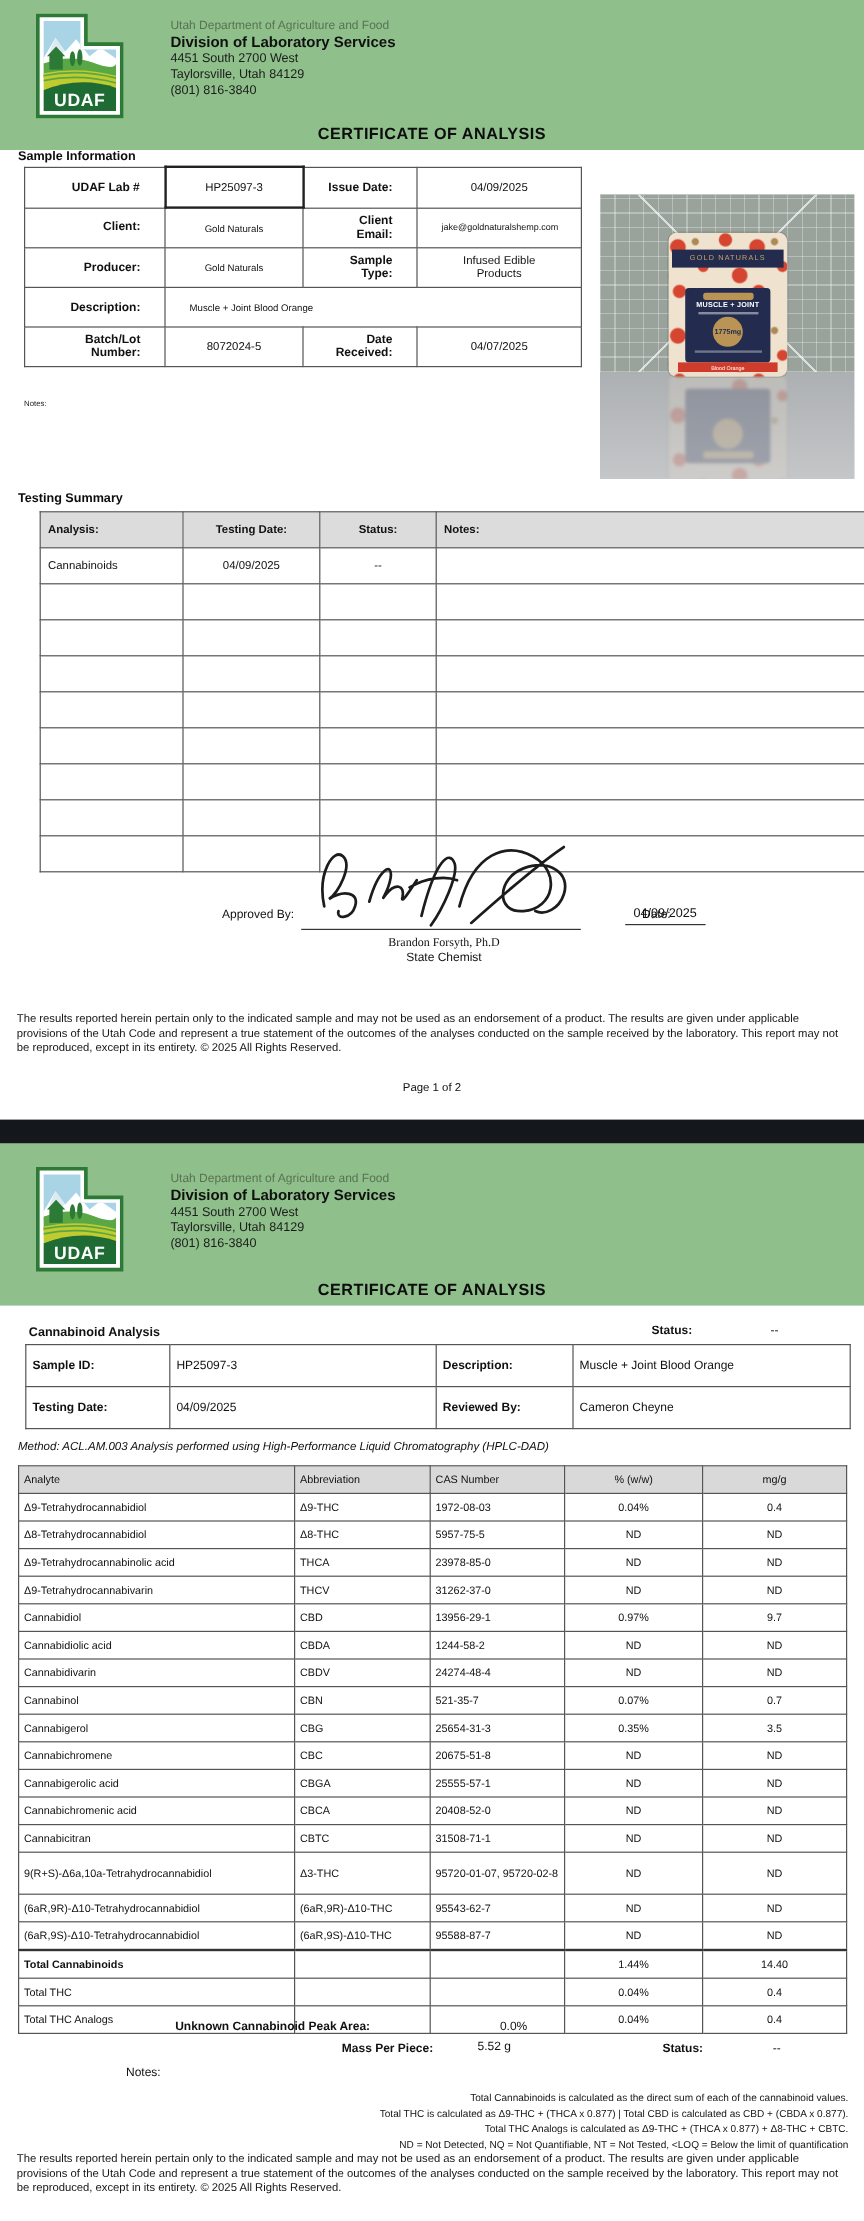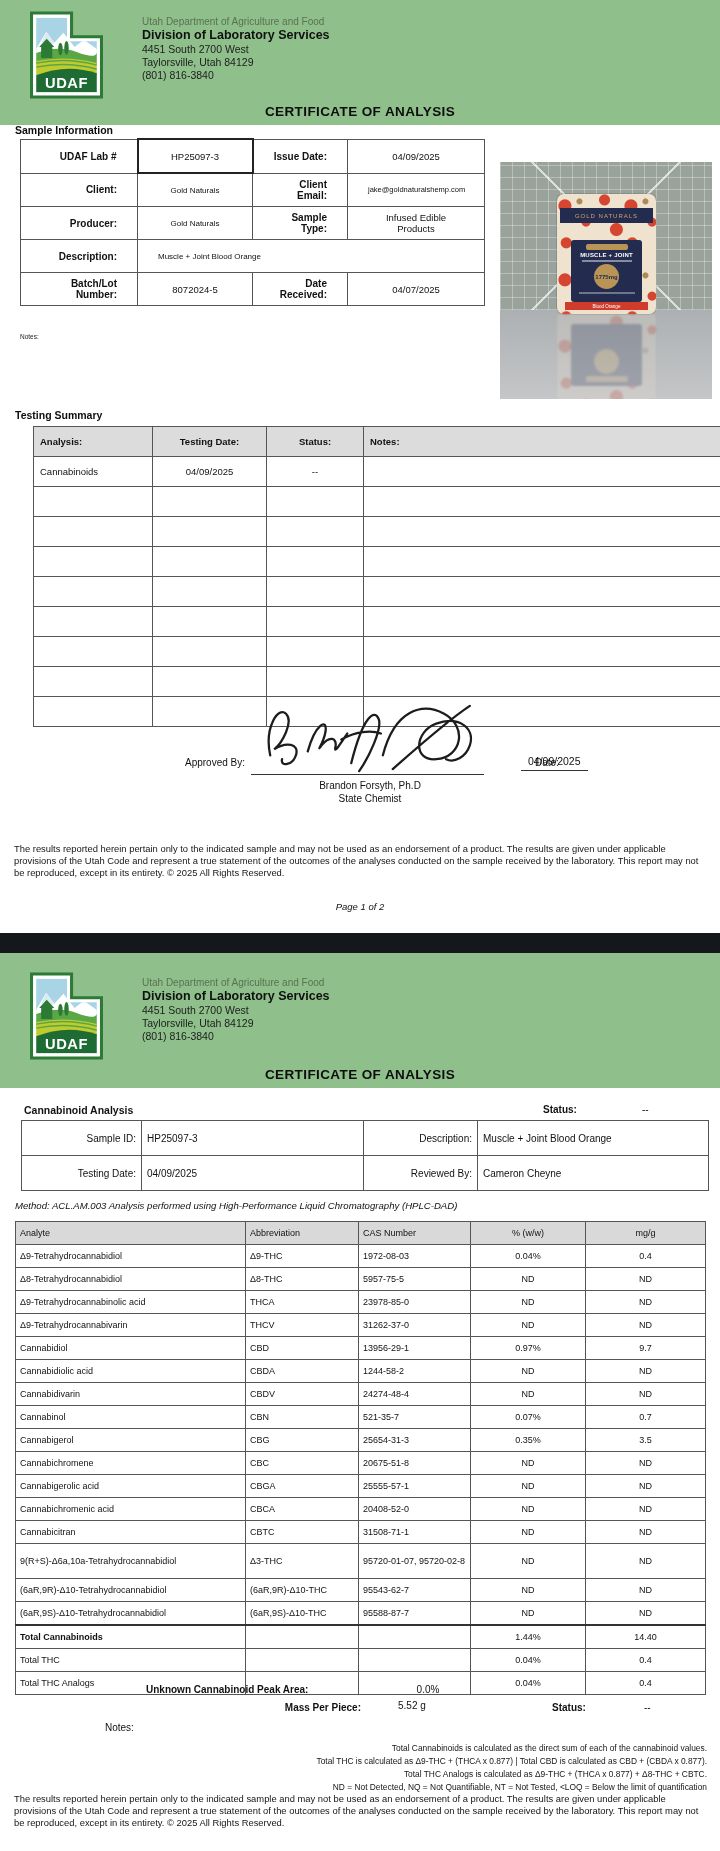--- a/index.html
+++ b/index.html
@@ -76,33 +76,33 @@
   .t-testing-title{left:15px;top:409px;}
   .testing-table{position:absolute;left:19px;top:426px;width:687px;font-size:9.5px;margin-left:14px;}
   .testing-table td{height:27px;padding:1px 6px;vertical-align:middle;}
   .testing-table .hd{background:#dcdcdc;font-weight:bold;}
   
   .approve-label{position:absolute;left:185px;top:757px;font-size:10px;}
   .sig-underline{position:absolute;left:251px;top:774px;width:233px;border-bottom:1.5px solid #333;}
   .sig-svg{position:absolute;left:255px;top:694px;width:230px;height:84px;}
   .date-label{position:absolute;left:491px;top:757px;font-size:10px;padding-left:44px;}
   .date-value{position:absolute;left:521px;top:755px;font-size:10.5px;padding:0 7px 3px;border-bottom:1.5px solid #333;}
-  .approver-name{position:absolute;left:260px;width:220px;top:780px;text-align:center;font-size:10px;}
+  .approver-name{position:absolute;left:260px;width:220px;top:780px;text-align:center;font-size:10px;font-family:Liberation Serif, serif;}
   .approver-title{position:absolute;left:260px;width:220px;top:793px;text-align:center;font-size:10px;}
   .disclaimer{position:absolute;left:14px;width:694px;font-size:9.4px;line-height:1.28;color:#151515;}
   .disclaimer1{top:843px;}
-  .pagenum{position:absolute;left:0;right:0;top:901px;text-align:center;font-size:9.5px;font-style:italic;}
+  .pagenum{position:absolute;left:0;right:0;top:901px;text-align:center;font-size:9.5px;}
   .blackbar{position:absolute;left:0;top:933px;width:720px;height:20px;background:#14171b;}
   
   .cann-title{position:absolute;left:24px;top:1104px;font-weight:bold;font-size:10.5px;}
   .status2-lbl{position:absolute;left:543px;top:1104px;font-weight:bold;font-size:10px;}
   .status2-val{position:absolute;left:642px;top:1104px;font-size:10px;}
   .info2-table{position:absolute;left:21px;top:1120px;width:687px;font-size:10px;}
   .info2-table td{height:32px;padding:1px 5px;vertical-align:middle;}
-  .info2-table .lbl{font-weight:normal;text-align:right;}
+  .info2-table .lbl{font-weight:bold;text-align:left;}
   .method{position:absolute;left:15px;top:1200px;font-style:italic;font-size:9.6px;}
   .analyte-table{position:absolute;left:15px;top:1221px;width:690px;font-size:9px;}
   .analyte-table td{height:20px;padding:1px 4px;vertical-align:middle;}
   .analyte-table .hd{background:#d9d9d9;}
   .analyte-table tr.tall td{height:32px;}
   .analyte-table tr.tstart td{border-top:2px solid #333;}
   .analyte-table .b{font-weight:bold;}
   .unknown-lbl{position:absolute;left:146px;top:1684px;width:201px;text-align:left;font-weight:bold;font-size:10px;}
   .unknown-val{position:absolute;left:398px;top:1684px;width:60px;text-align:center;font-size:10px;}
   .mass-lbl{position:absolute;left:180px;top:1702px;width:181px;text-align:right;font-weight:bold;font-size:10px;}

